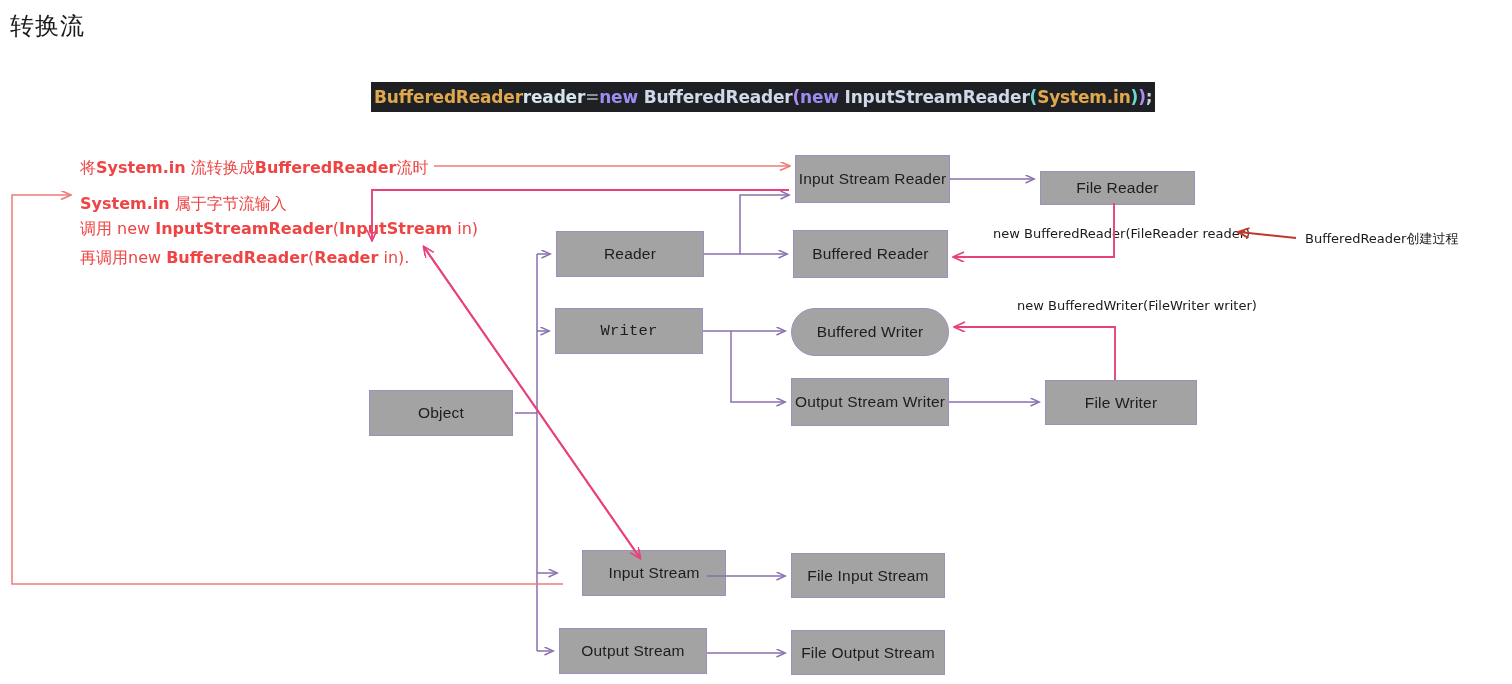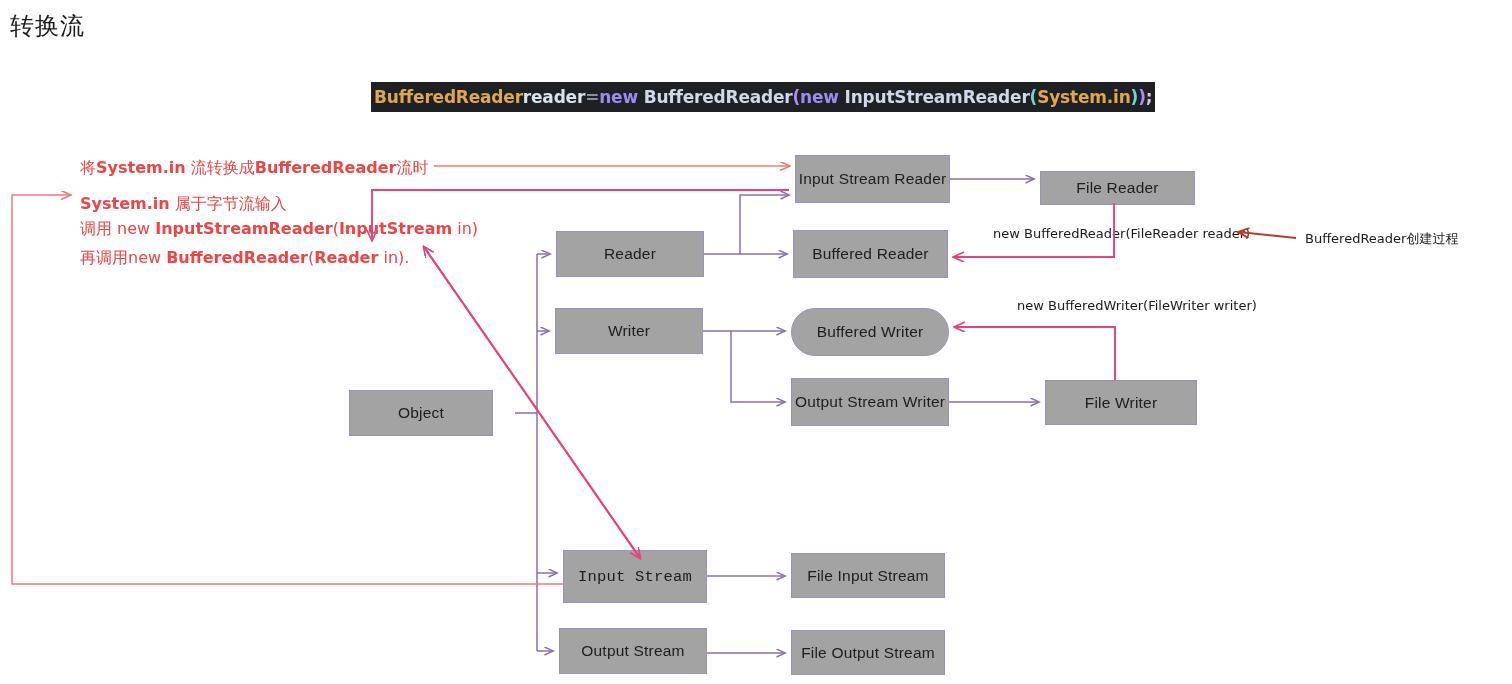--- a/index.html
+++ b/index.html
@@ -121,36 +121,36 @@
       </div>
       <div class="node" style="left: 1040px; top: 171px; width: 155px; height: 34px; border-color: rgb(159, 143, 189);">
         <span>File Reader</span>
       </div>
       <div class="node" style="left: 793px; top: 230px; width: 155px; height: 48px; border-color: rgb(159, 143, 189);">
         <span>Buffered Reader</span>
       </div>
       <div class="node" style="left: 556px; top: 231px; width: 148px; height: 46px; border-color: rgb(159, 143, 189);">
         <span>Reader</span>
       </div>
-      <div class="node" style="left: 555px; top: 308px; width: 148px; height: 46px; border-color: rgb(159, 143, 189);">
+      <div class="node" style="left: 555px; top: 308px; width: 148px; height: 46px; border-color: rgb(159, 143, 189); font-family: Liberation Mono, monospace;">
         <span>Writer</span>
       </div>
       <div class="node" style="left: 791px; top: 308px; width: 158px; height: 48px; border-color: rgb(159, 143, 189); border-radius: 24px;">
         <span>Buffered Writer</span>
       </div>
-      <div class="node" style="left: 349px; top: 390px; width: 144px; height: 46px; border-color: rgb(159, 143, 189);">
+      <div class="node" style="left: 369px; top: 390px; width: 144px; height: 46px; border-color: rgb(159, 143, 189);">
         <span>Object</span>
       </div>
       <div class="node" style="left: 791px; top: 378px; width: 158px; height: 48px; border-color: rgb(159, 143, 189);">
         <span>Output Stream Writer</span>
       </div>
       <div class="node" style="left: 1045px; top: 380px; width: 152px; height: 45px; border-color: rgb(159, 143, 189);">
         <span>File Writer</span>
       </div>
-      <div class="node" style="left: 563px; top: 550px; width: 144px; height: 53px; border-color: rgb(159, 143, 189); font-family: Liberation Mono, monospace;">
+      <div class="node" style="left: 582px; top: 550px; width: 144px; height: 46px; border-color: rgb(159, 143, 189);">
         <span>Input Stream</span>
       </div>
       <div class="node" style="left: 791px; top: 553px; width: 154px; height: 45px; border-color: rgb(159, 143, 189); justify-content: center;">
         <span>File Input Stream</span>
       </div>
       <div class="node" style="left: 559px; top: 628px; width: 148px; height: 46px; border-color: rgb(159, 143, 189);">
         <span>Output Stream</span>
       </div>
       <div class="node" style="left: 791px; top: 630px; width: 154px; height: 45px; border-color: rgb(159, 143, 189);">
         <span>File Output Stream</span>

